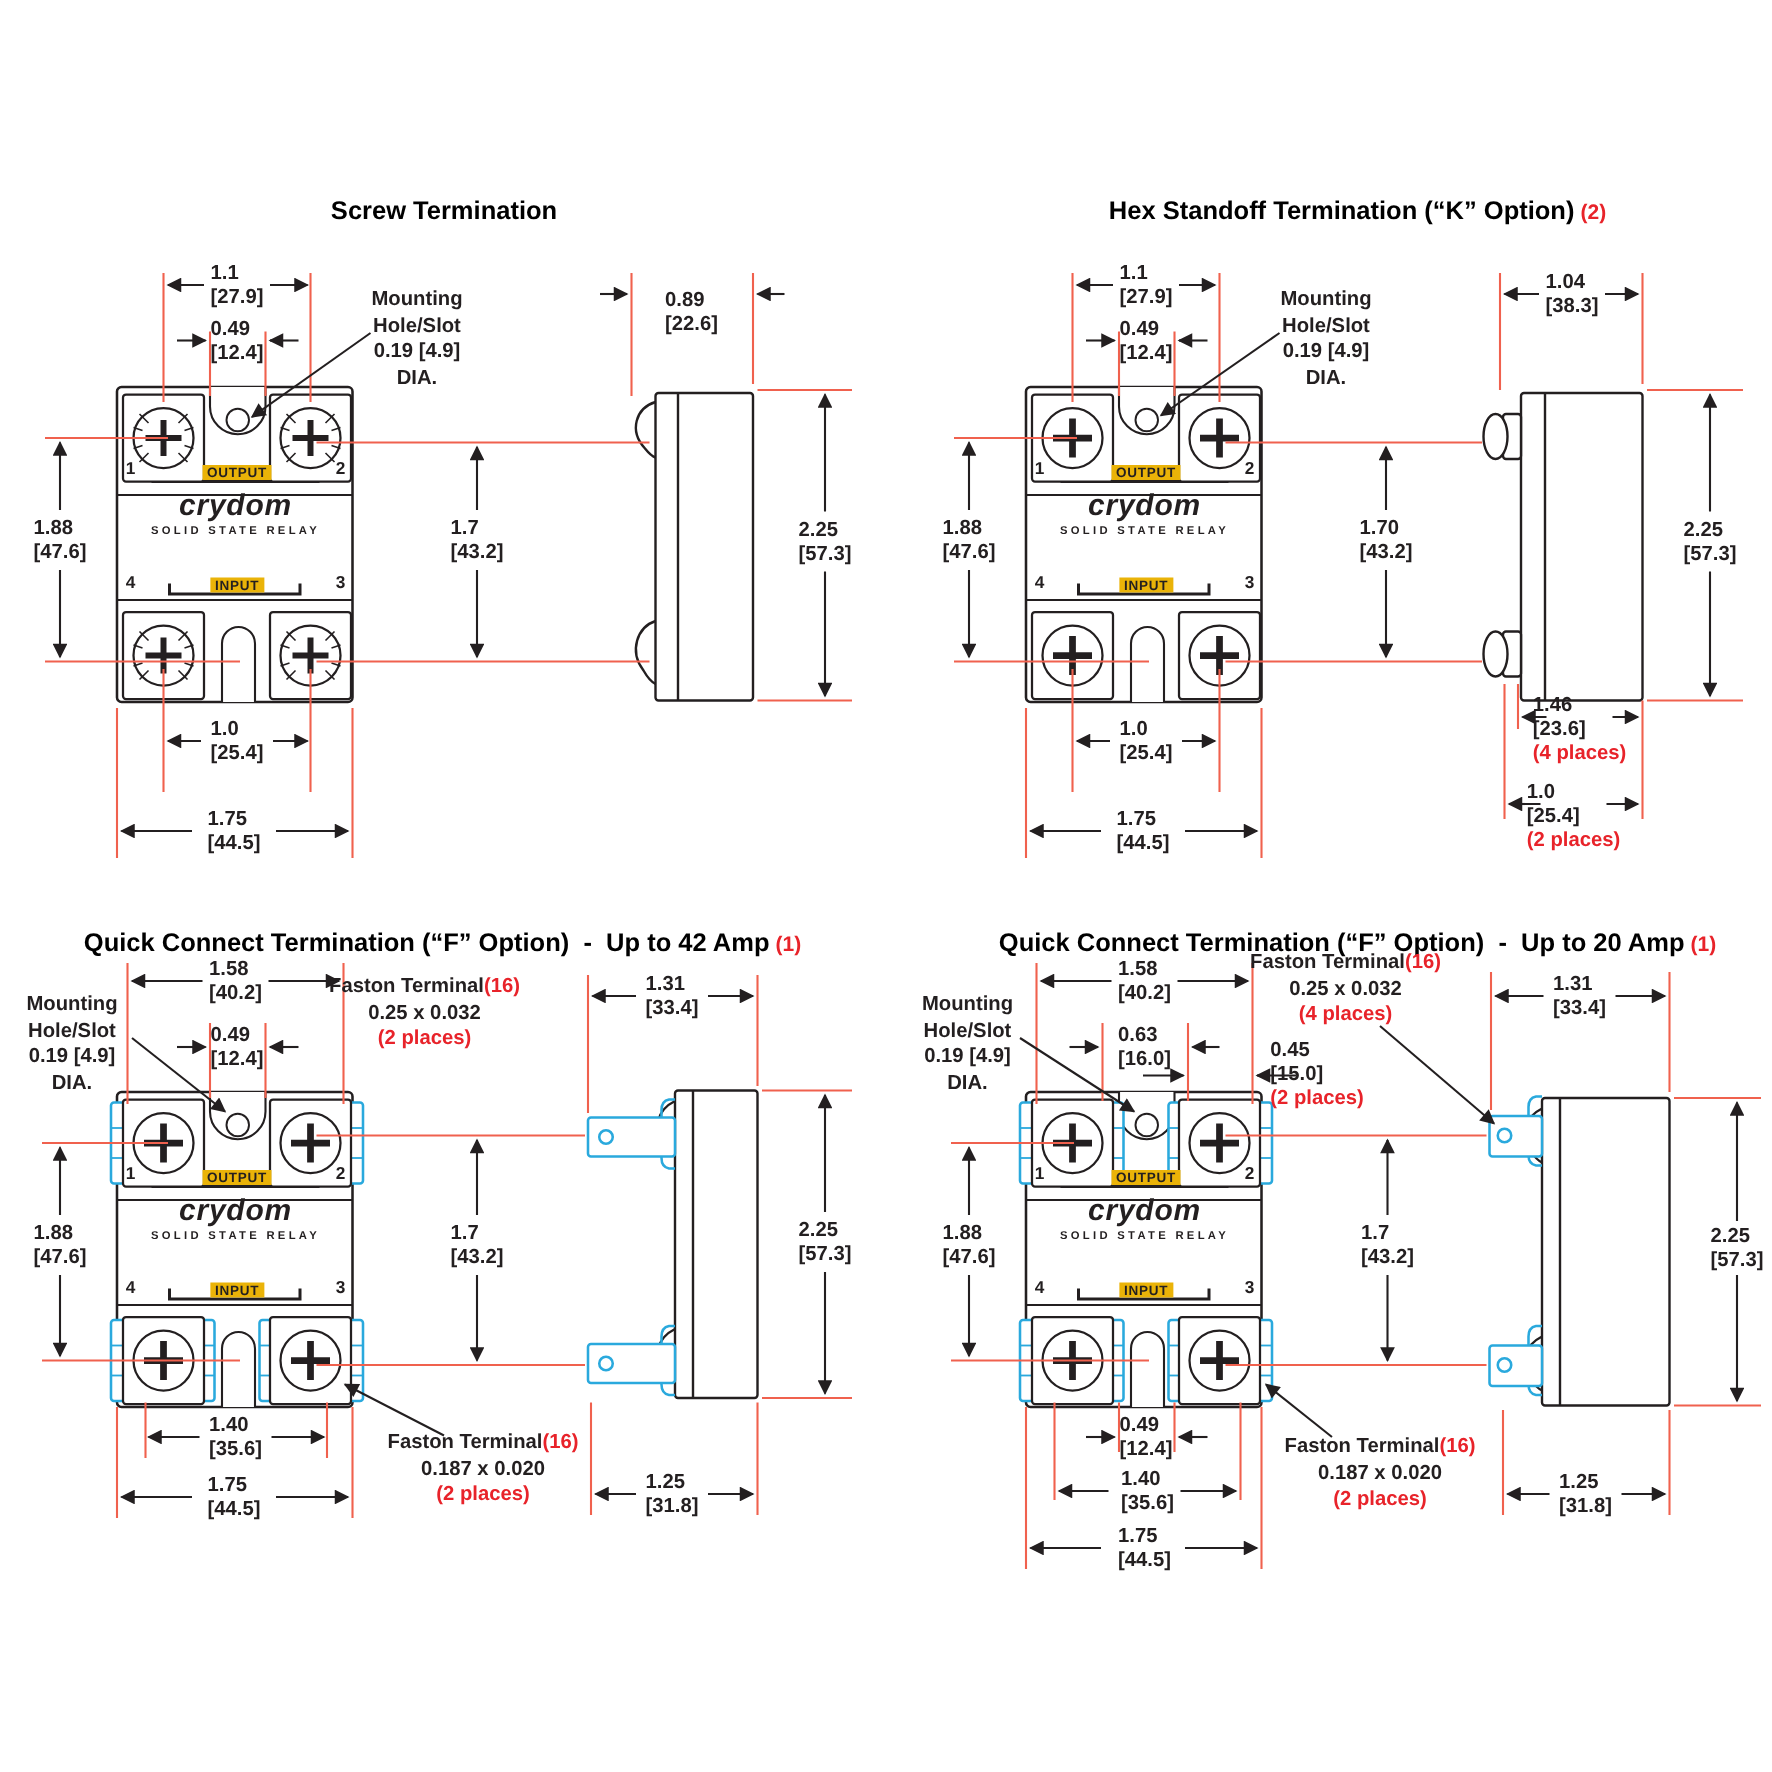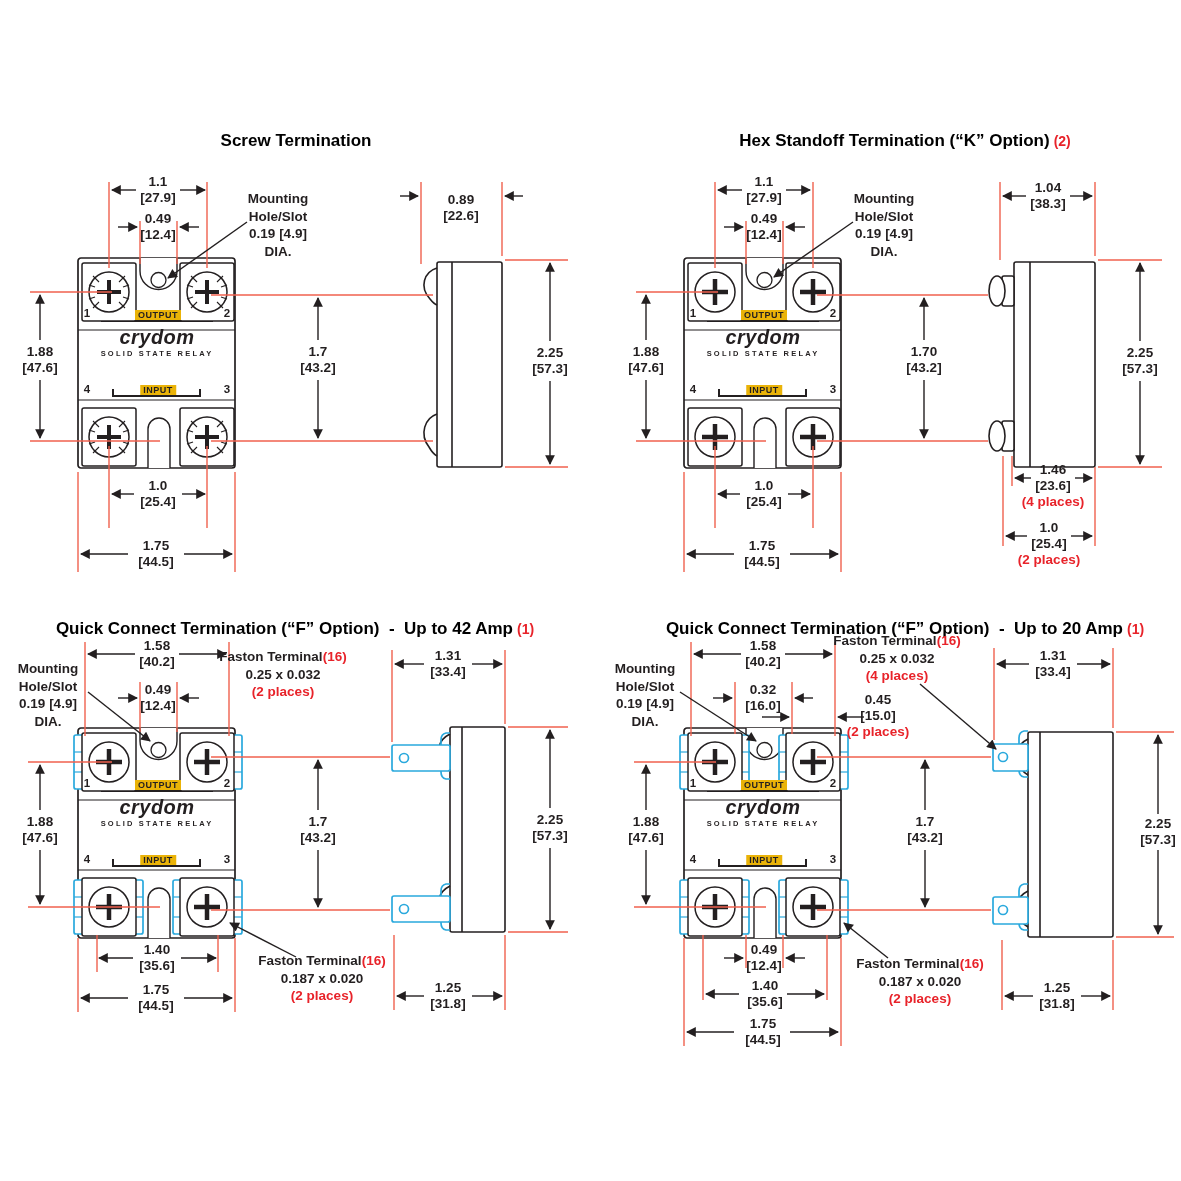--- a/index.html
+++ b/index.html
@@ -6,21 +6,21 @@
   .diagram{position:relative;width:1181px;height:1181px;background:#fff;
            font-family:"Liberation Sans",sans-serif;overflow:hidden;}
   .diagram svg{position:absolute;left:0;top:0;}
   .rl line{stroke:#f0614e;stroke-width:1.4;}
   .dl line{stroke:#231f20;stroke-width:1.4;}
   .ink{stroke:#231f20;fill:none;stroke-width:1.6;}
   .cy{stroke:#2aa9dd;fill:#fff;stroke-width:1.7;}
   .qtitle{position:absolute;transform:translateX(-50%);width:620px;text-align:center;
           font-weight:bold;font-size:17px;line-height:20px;color:#000;white-space:pre;}
   .qtitle .fn{font-size:14px;margin-left:4px;}
-  .dim{position:absolute;transform:translateX(-50%);text-align:center;font-weight:bold;
+  .dim{position:absolute;transform:translateX(-50%);text-align:left;font-weight:bold;
        font-size:13.5px;line-height:16px;color:#231f20;white-space:nowrap;}
   .dim > span{display:block;}
   .note{position:absolute;transform:translateX(-50%);text-align:center;font-weight:bold;
         font-size:13.5px;line-height:17.5px;color:#231f20;white-space:nowrap;}
   .note > span{display:block;}
   .red{color:#e8232a;}
   .pin{position:absolute;transform:translateX(-50%);font-weight:bold;font-size:11.5px;color:#231f20;}
   .bus{position:absolute;transform:translateX(-50%);font-weight:bold;font-size:9px;
        letter-spacing:.5px;color:#231f20;background:#eab308;padding:0 3px;}
   .brand{position:absolute;transform:translateX(-50%);font-weight:bold;font-style:italic;
@@ -520,21 +520,21 @@
       <span><span>Faston Terminal</span><span class="red">(16)</span></span>
       <span>0.187 x 0.020</span>
       <span class="red">(2 places)</span>
     </div>
 
 <div class="dim" style="left:763px;top:638px">
       <span>1.58</span>
       <span>[40.2]</span>
     </div>
 <div class="dim" style="left:763px;top:682px">
-      <span>0.32</span>
+      <span>0.63</span>
       <span>[16.0]</span>
     </div>
 <div class="dim" style="left:878px;top:692px">
       <span>0.45</span>
       <span>[15.0]</span>
       <span class="red">(2 places)</span>
     </div>
 <div class="dim" style="left:646px;top:814px">
       <span>1.88</span>
       <span>[47.6]</span>

